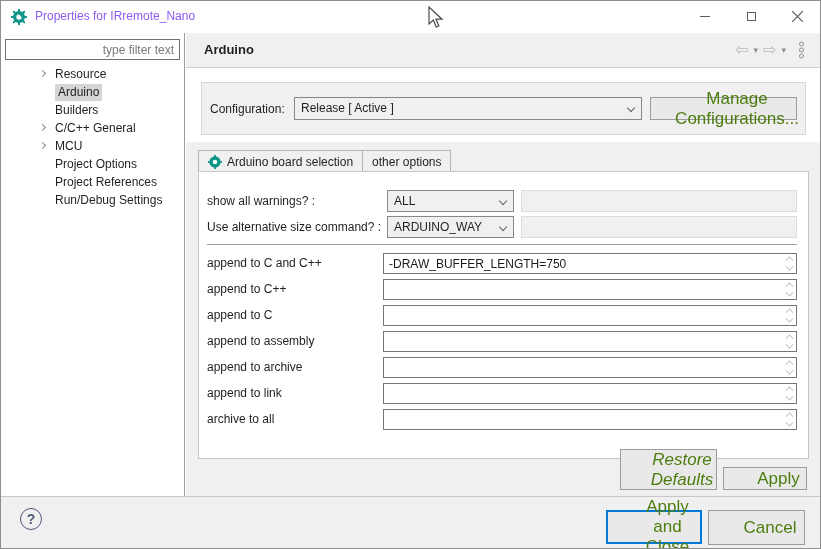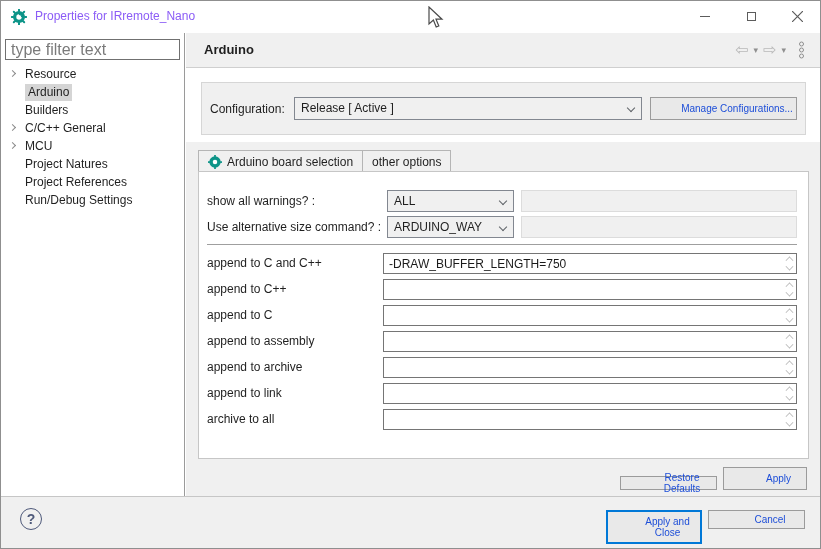--- a/index.html
+++ b/index.html
@@ -16,23 +16,23 @@
   .glyph-min{ width:10px; height:1px; background:#5c5c5c; }
   .glyph-max{ width:9px; height:9px; border:1px solid #5c5c5c; }
 
   
   .cursor{ position:absolute; left:427px; top:5px; z-index:50; }
 
   
   .sidebar{ position:absolute; left:0; top:32px; width:184px; height:465px; background:#fff;
             border-right:1px solid #9a9a9a; }
   .filter{ position:absolute; left:4px; top:6px; width:175px; height:21px; border:1px solid #707070;
-           padding:0 5px; font-size:16px; color:#333; background:#fff; }
+           padding:0 5px; font-size:12px; color:#333; background:#fff;text-align:right; }
   .filter::placeholder{ color:#7a7a7a; }
-  .tree{ position:absolute; left:0; top:32px; right:0; list-style:none; }
+  .tree{ position:absolute; left:0; top:32px; right:0; list-style:none;padding-left:30px; }
   .tree li{ position:relative; height:18px; line-height:18px; padding-left:24px; white-space:nowrap; }
   .chev{ position:absolute; left:9px; top:6px; width:5px; height:5px;
          border-right:1.2px solid #8a8a8a; border-bottom:1.2px solid #8a8a8a; transform:rotate(-45deg); }
   .tree .sel{ background:#d5d5d5; padding:1px 3px 2px 3px; }
 
   
   .main{ position:absolute; left:185px; top:32px; right:0; height:465px; background:#fff; }
   .band{ position:absolute; left:0; top:0; right:0; height:35px; background:#f0f0f0;
          border-bottom:1px solid #cfcfcf; }
   .band .ptitle{ position:absolute; left:18px; top:0; line-height:34px; font-weight:bold; font-size:13px; }
@@ -45,21 +45,21 @@
 
   
   .cfggroup{ position:absolute; left:15px; top:13px; right:14px; height:53px; background:#f0f0f0;
              border:1px solid #d6d6d6; display:flex; align-items:center; padding:0 8px; }
   .cfggroup .lbl{ width:84px; flex:none; }
   .combo{ position:relative; height:23px; background:#f0f0f0; border:1px solid #828790;
           line-height:21px; padding:0 20px 0 6px; overflow:hidden; white-space:nowrap; }
   .combo .dn{ position:absolute; right:7px; top:7px; width:6px; height:6px;
               border-right:1.2px solid #5f6368; border-bottom:1.2px solid #5f6368; transform:rotate(45deg); }
   .cfgcombo{ flex:1; margin-right:8px; }
-  .btn{ background:#e9e9e9; border:1px solid #9b9b9b; font-size:10px; color:#1d4ed8;
+  .btn{ background:#e9e9e9; border:1px solid #9b9b9b; font-size:17px; color:#4d7c0f;
         display:inline-flex; align-items:center; justify-content:center;padding-left:27px; }
   .managebtn{ width:147px; height:23px; flex:none; }
 
   
   .tabarea{ position:absolute; left:0; top:73px; right:0; bottom:0; background:#f0f0f0; }
   .tabs{ position:absolute; left:12px; top:7px; height:23px; display:flex; align-items:flex-end; }
   .tab{ height:22px; border:1px solid #b5b5b5; border-bottom:none; background:#f0f0f0;
         display:flex; align-items:center; gap:5px; padding:0 9px; margin-right:-1px; white-space:nowrap; }
   .tab.active{ height:25px; background:#fff; z-index:3; position:relative; }
   .tabicon{ width:14px; height:14px; flex:none; }
@@ -71,32 +71,32 @@
   .dis-input{ position:absolute; left:322px; right:11px; height:22px; background:#f0f0f0;
               border:1px solid #dcdcdc; }
   .fsep{ position:absolute; left:8px; right:11px; top:72px; height:1px; background:#9f9f9f; }
   .tfield{ position:absolute; left:184px; right:11px; height:21px; }
   .tfield input{ width:100%; height:100%; border:1px solid #757575; background:#fff;
                  padding:0 16px 0 5px; font-size:12px; color:#1a1a1a; }
   .scr{ position:absolute; right:4px; width:7px; height:7px; }
   .scr.up{ top:4px; border-right:1.4px solid #b4b4b4; border-bottom:1.4px solid #b4b4b4; transform:rotate(-135deg) scale(.8); }
   .scr.dnn{ bottom:4px; border-right:1.4px solid #b4b4b4; border-bottom:1.4px solid #b4b4b4; transform:rotate(45deg) scale(.8); }
 
-  .restorebtn{ position:absolute; right:103px; bottom:8px; width:97px; height:14px; }
+  .restorebtn{ position:absolute; right:103px; bottom:8px; width:97px; height:41px;font-style:italic; }
   .applybtn{ position:absolute; right:13px; bottom:8px; width:84px; height:23px; }
 
   
   .bottombar{ position:absolute; left:0; bottom:0; right:0; height:52px; background:#f0f0f0;
               border-top:1px solid #c6c6c6; }
   .helpicon{ position:absolute; left:19px; top:11px; width:22px; height:22px; border-radius:50%;
              border:1px solid #4e597a; color:#4e597a; font-size:14px; font-weight:bold;
              display:flex; align-items:center; justify-content:center; }
   .applyclosebtn{ position:absolute; right:118px; top:13px; width:96px; height:34px;
                   border:2px solid #0078d7; }
-  .cancelbtn{ position:absolute; right:15px; top:13px; width:97px; height:19px; }
+  .cancelbtn{ position:absolute; right:15px; top:13px; width:97px; height:35px; }
 </style>
 </head>
 <body>
 
 <div class="window">
 
   <div class="titlebar">
     <svg class="appicon" viewBox="0 0 16 16">
       <g stroke="#0d9488" stroke-width="2" stroke-linecap="round">
         <line x1="14" y1="8" x2="15.4" y2="8"></line>
@@ -131,21 +131,21 @@
   </svg>
 
   <div class="sidebar">
     <input class="filter" type="text" placeholder="type filter text" style="">
     <ul class="tree">
       <li><span class="chev"></span><span>Resource</span></li>
       <li><span class="sel">Arduino</span></li>
       <li><span>Builders</span></li>
       <li><span class="chev"></span><span>C/C++ General</span></li>
       <li><span class="chev"></span><span>MCU</span></li>
-      <li><span>Project Natures</span></li>
+      <li><span>Project Options</span></li>
       <li><span>Project References</span></li>
       <li><span>Run/Debug Settings</span></li>
     </ul>
   </div>
 
   <div class="main">
     <div class="band">
       <span class="ptitle">Arduino</span>
       <div class="navicons">
         <span class="navarrow">⇦</span>

